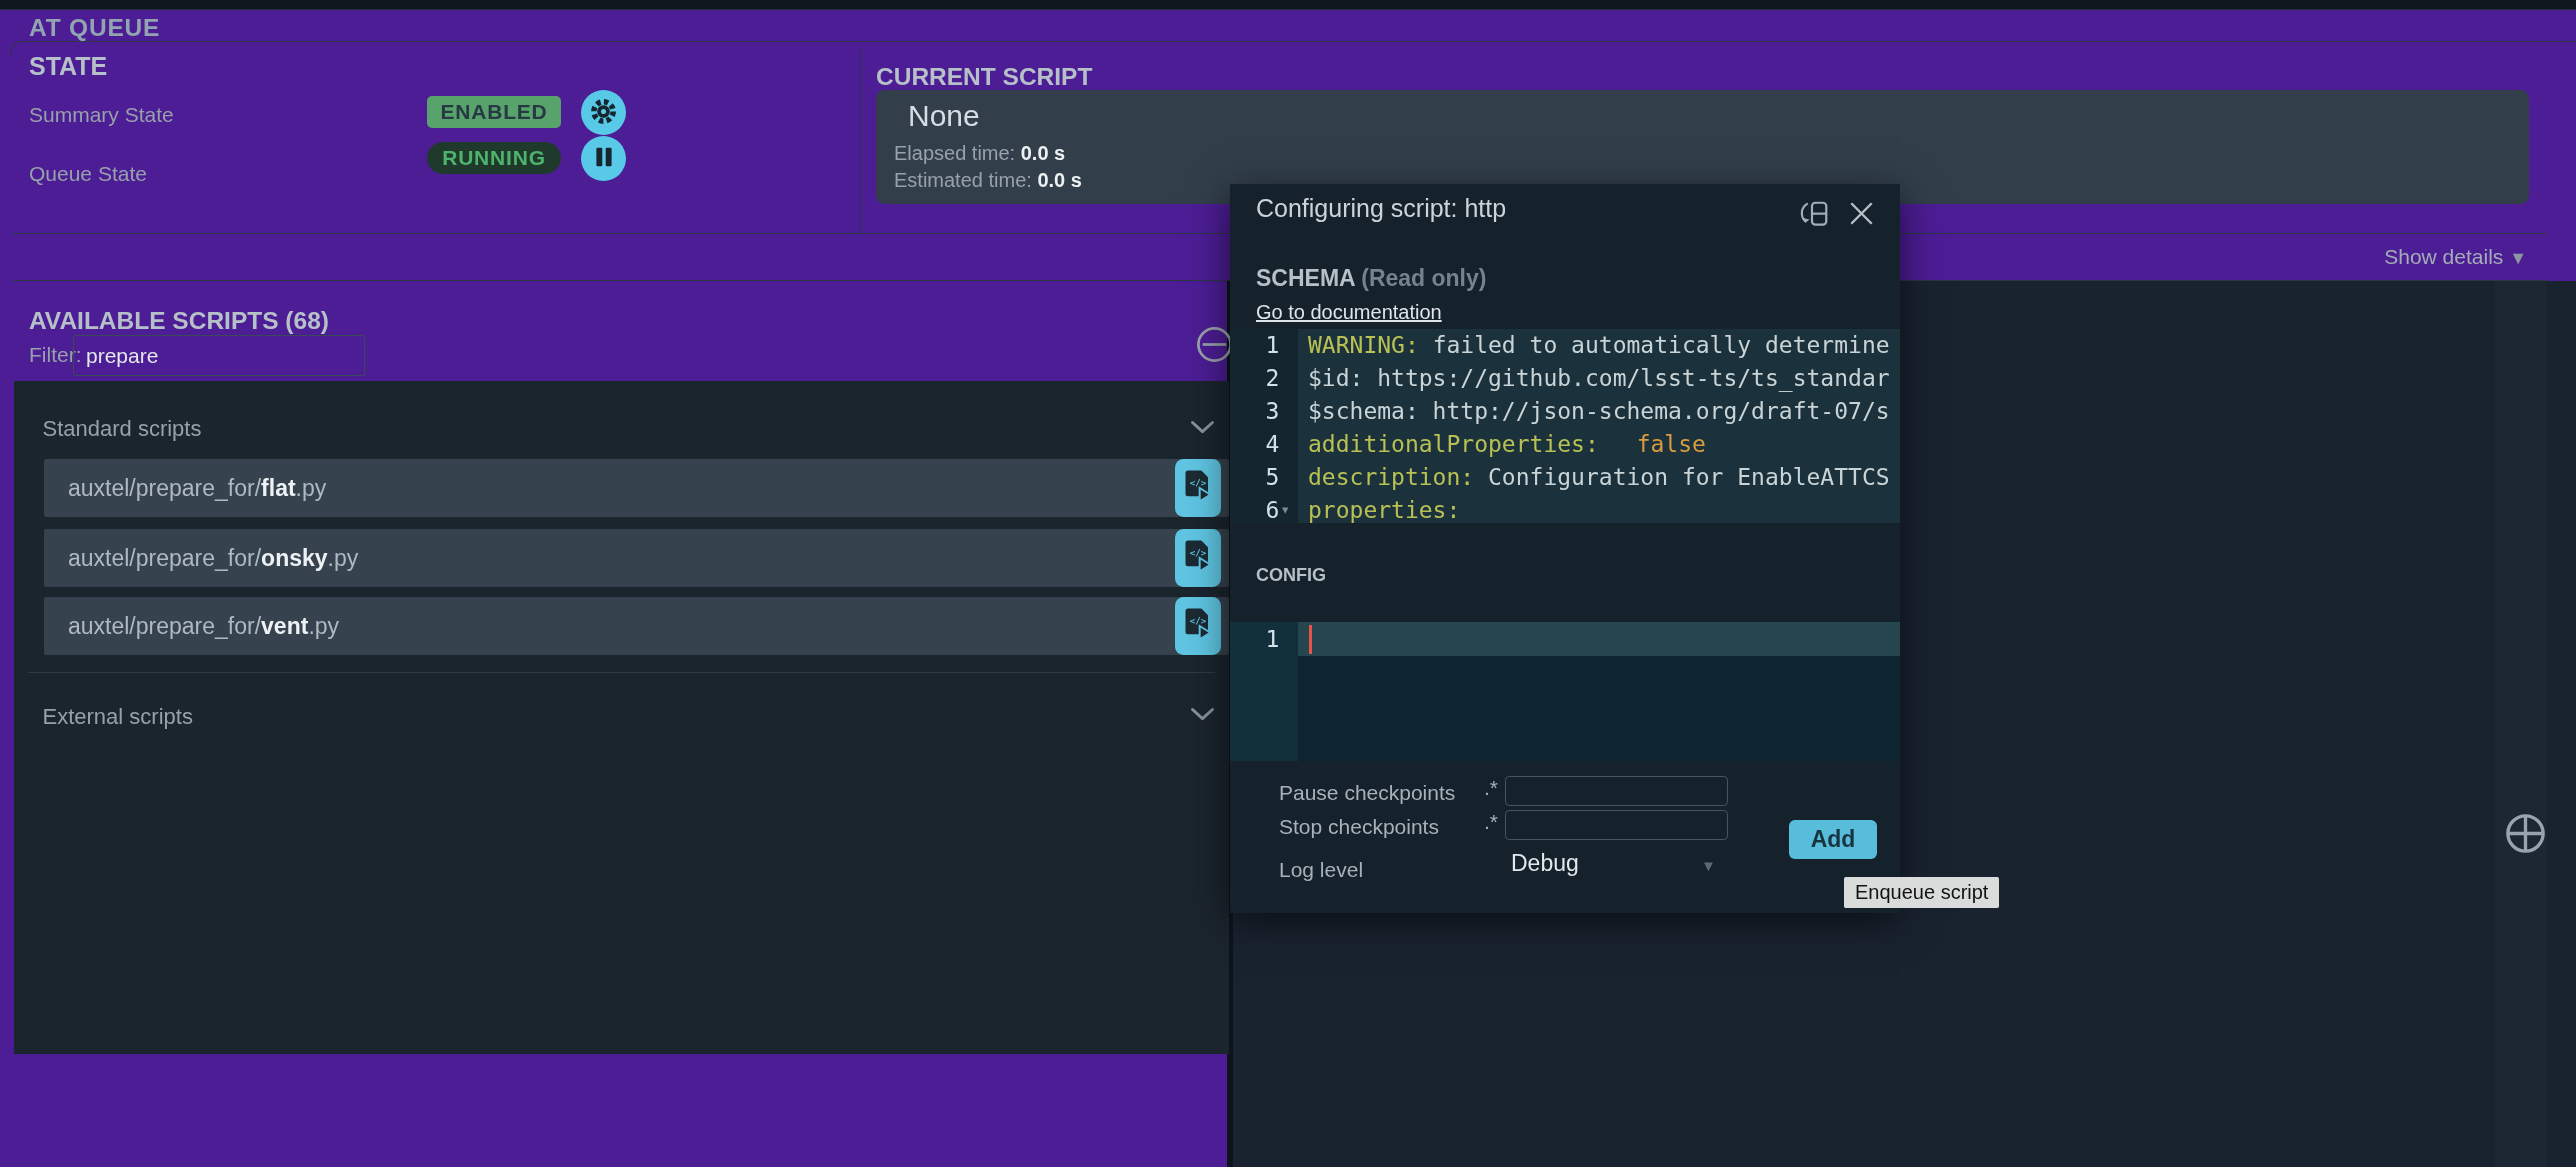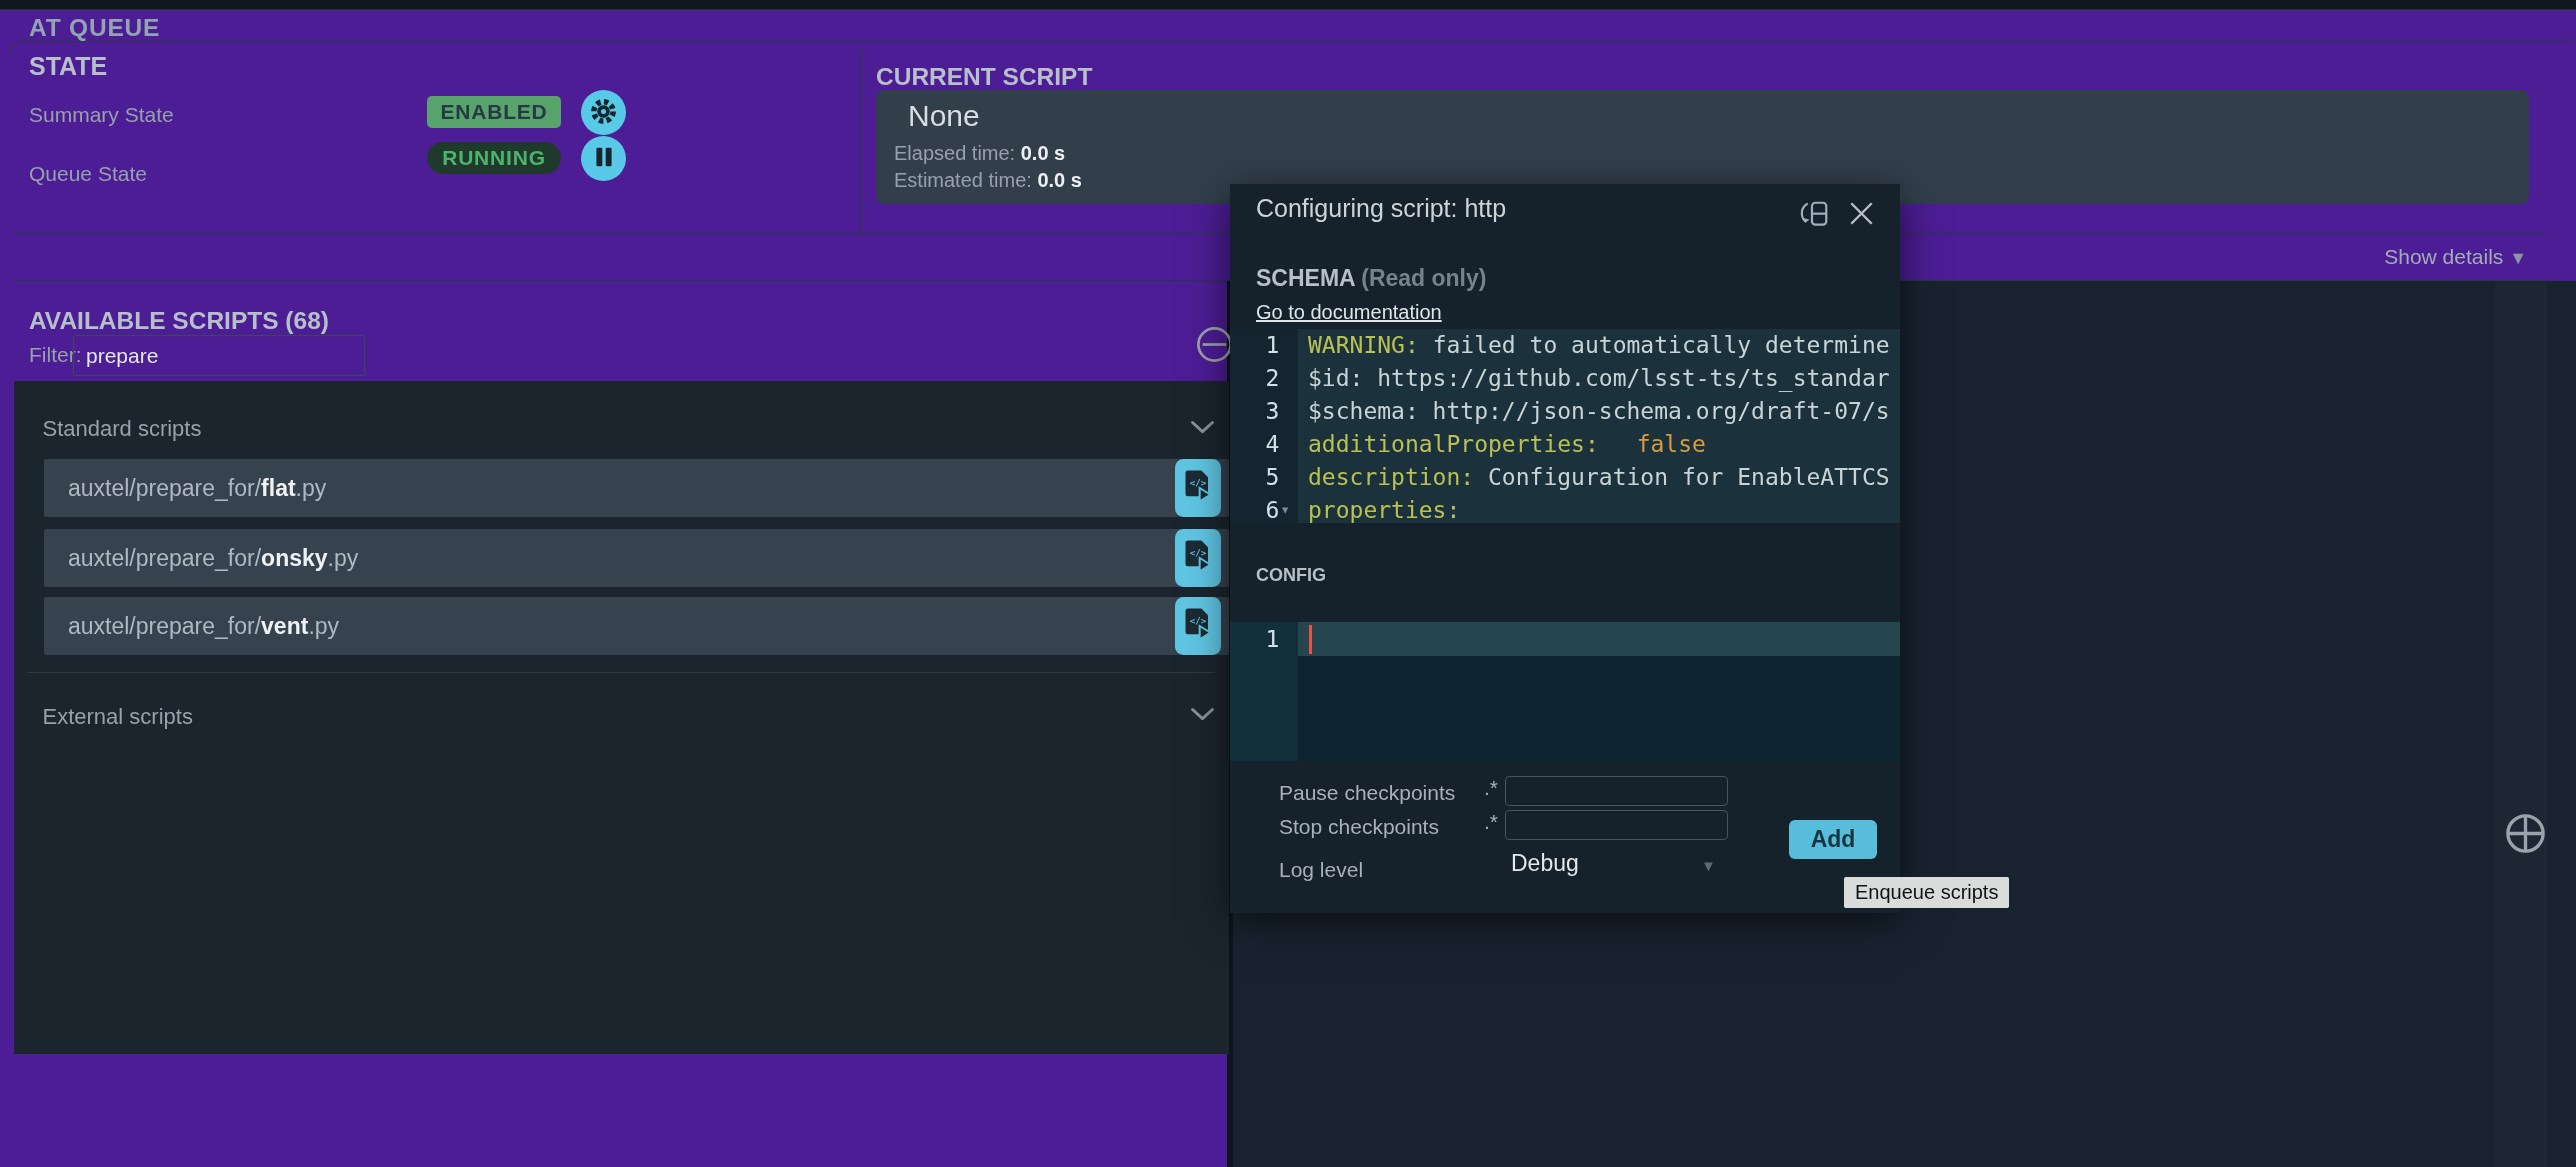--- a/index.html
+++ b/index.html
@@ -278,17 +278,17 @@
     <span class="chk-label" style="left:49px;top:674px;">Log level</span>
     <div class="abs" style="left:281px;top:666px;width:211px;cursor:pointer;">
       <span style="font-size:23px;color:#e3e8ea;">Debug</span>
       <span style="position:absolute;left:190px;top:6.8px;font-size:15px;color:#5d6a74;">▼</span>
     </div>
 
     <div class="abs" style="left:559px;top:636px;width:88px;height:39px;background:#58bdda;border-radius:6px;
                 display:flex;align-items:center;justify-content:center;font-size:23px;font-weight:bold;
                 color:#173540;cursor:pointer;">Add</div>
 
-    <div class="tooltip" style="left:614px;top:693px;">Enqueue scripts</div>
+    <div class="tooltip" style="left:614px;top:693px;">Enqueue script</div>
   </div>
 
 </div>
 
 
 </body></html>

